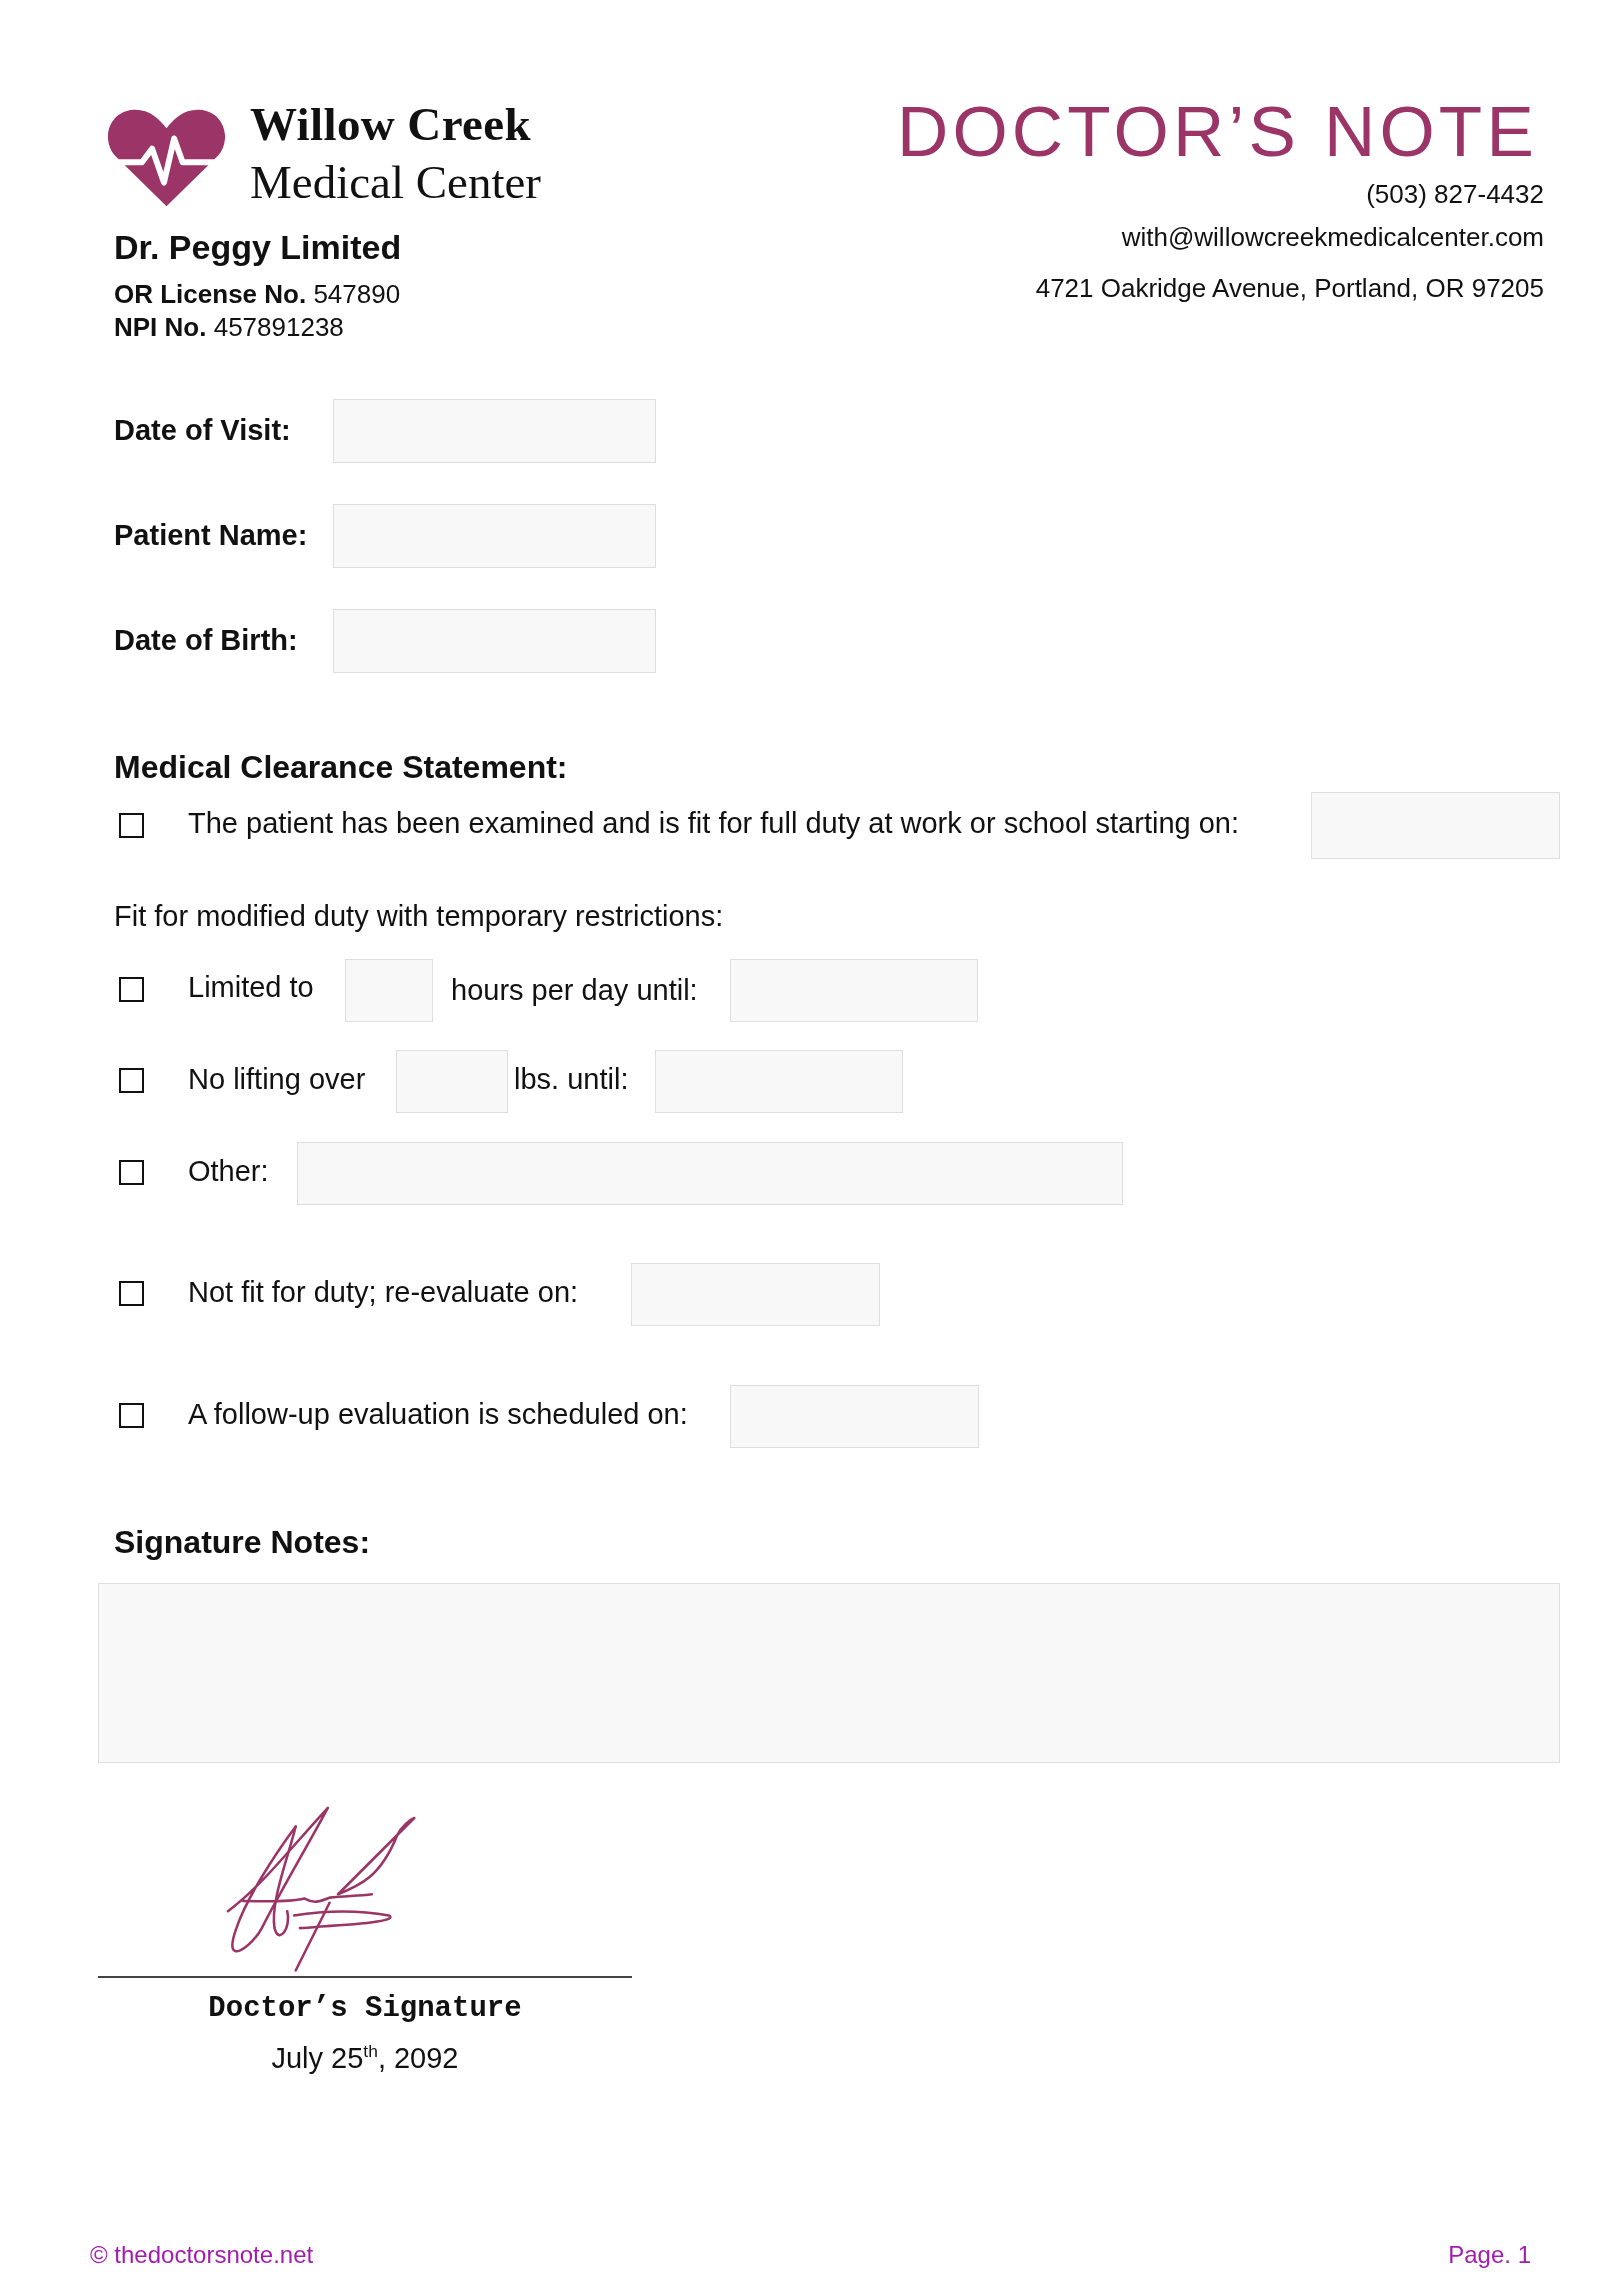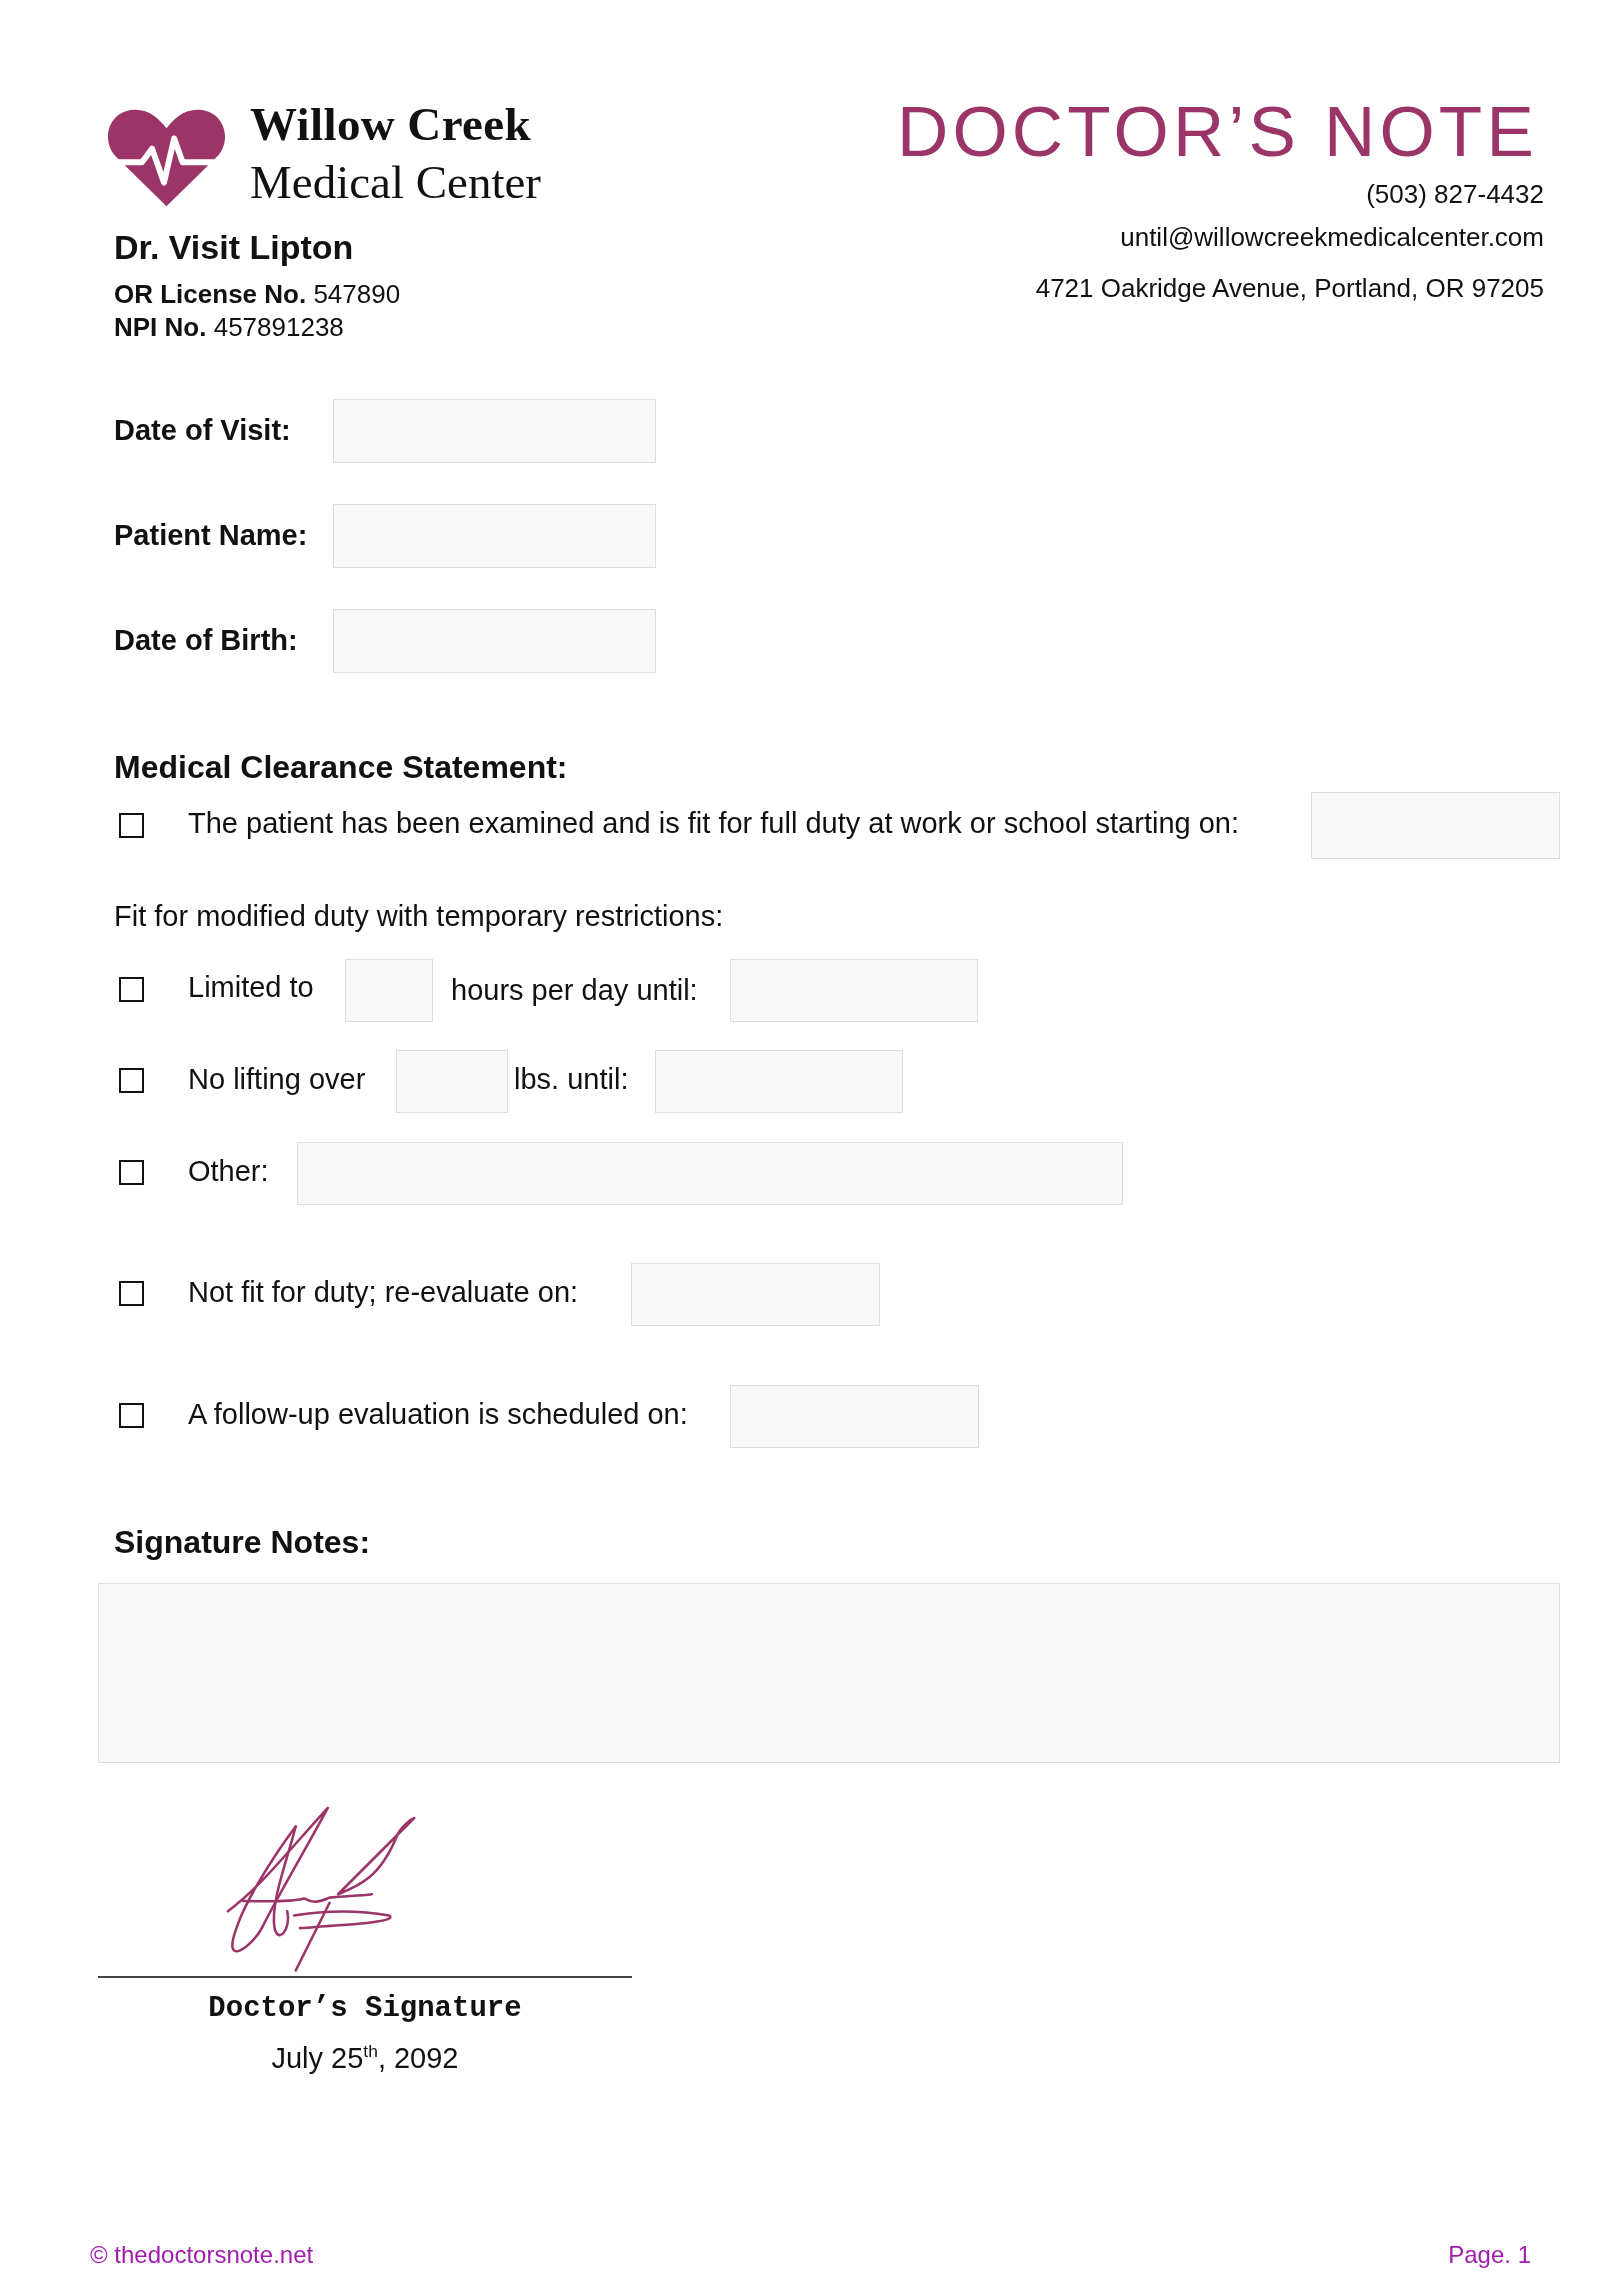--- a/index.html
+++ b/index.html
@@ -31,33 +31,33 @@
 
 <div class="abs logo-heart">
   <svg width="117" height="100" viewBox="0 0 138 118">
     <path d="M69 116 L8 56 C-8 38 0 4 30 2 C48 1 60 12 69 24 C78 12 90 1 108 2 C138 4 146 38 130 56 Z" fill="#9b3467"></path>
     <polyline points="4,64 40,64 52,48 66,88 78,36 88,64 134,64" fill="none" stroke="#ffffff" stroke-width="7" stroke-linejoin="round" stroke-linecap="round"></polyline>
   </svg>
 </div>
 <div class="abs serif logo-line1">Willow Creek</div>
 <div class="abs serif logo-line2">Medical Center</div>
 
-<div class="abs doc-name">Dr. Visit Lipton</div>
+<div class="abs doc-name">Dr. Peggy Limited</div>
 <div class="abs doc-meta" style="top:271px;">
   <b>OR License No.</b>
   <span>547890</span>
 </div>
 <div class="abs doc-meta" style="top:304px;">
   <b>NPI No.</b>
   <span>457891238</span>
 </div>
 
 <div class="abs title">DOCTOR’S NOTE</div>
 <div class="abs contact" style="top:179px;">(503) 827-4432</div>
-<div class="abs contact" style="top:222px;">until@willowcreekmedicalcenter.com</div>
+<div class="abs contact" style="top:222px;">with@willowcreekmedicalcenter.com</div>
 <div class="abs contact" style="top:273px;margin-left:12px;">4721 Oakridge Avenue, Portland, OR 97205</div>
 
 <div class="abs label-bold" style="left:114px; top:414px;">Date of Visit:</div>
 <div class="field" style="left:333px; top:399px; width:323px; height:64px;">
   <input class="field-input" value="" style="">
 </div>
 
 <div class="abs label-bold" style="left:114px; top:519px;">Patient Name:</div>
 <div class="field" style="left:333px; top:504px; width:323px; height:64px;">
   <input class="field-input" value="" style="">

